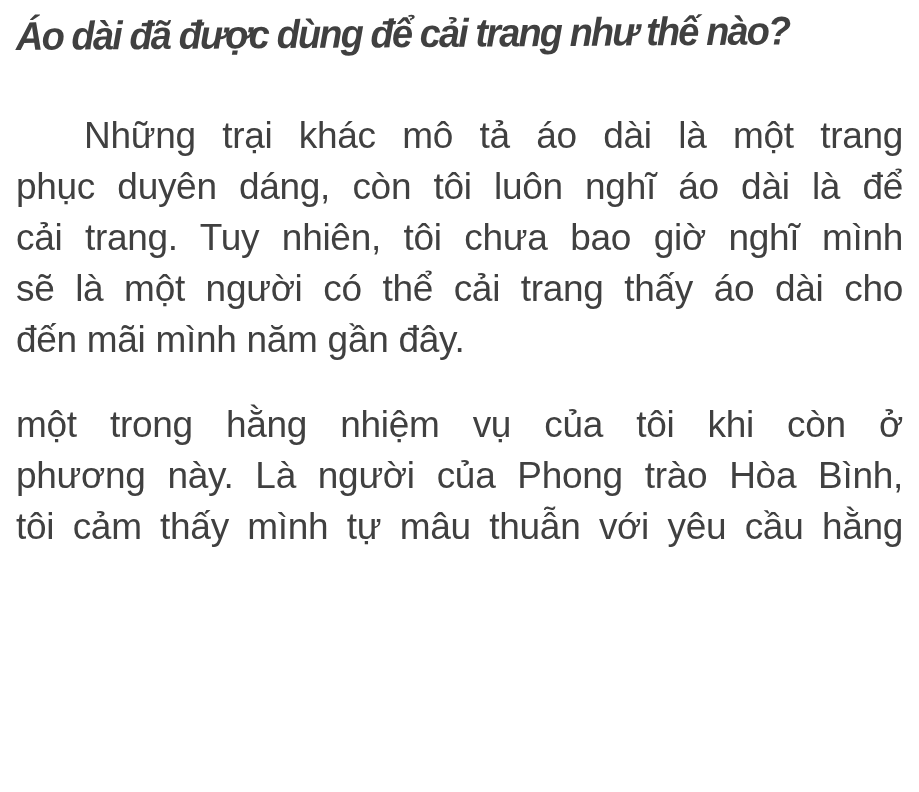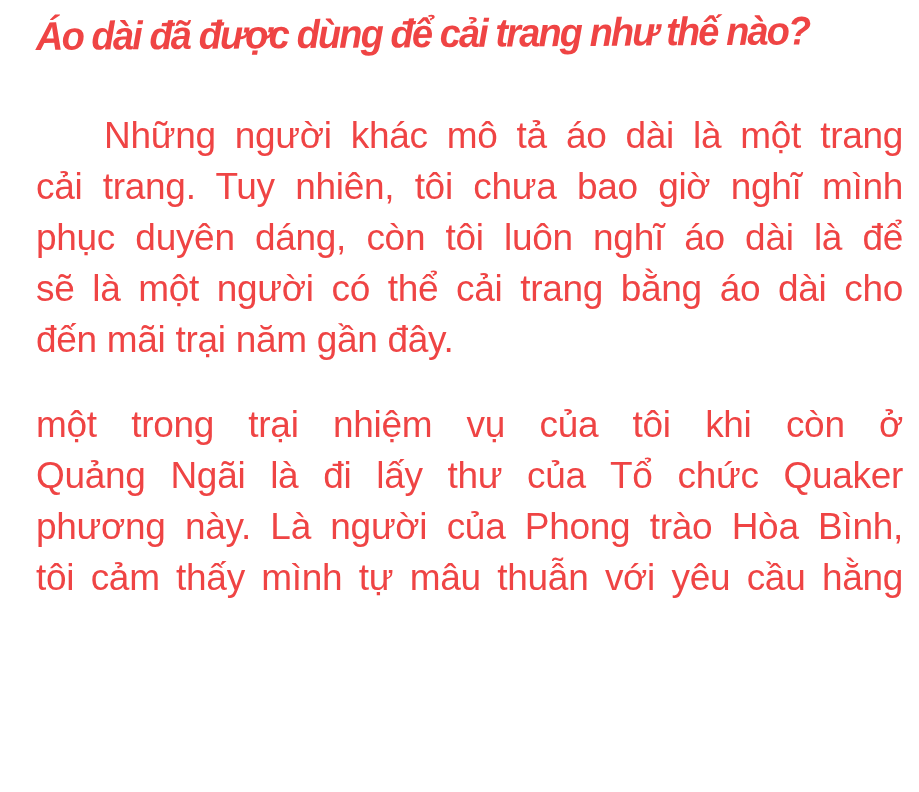--- a/index.html
+++ b/index.html
@@ -9,22 +9,22 @@
   body {
     width: 919px;
     height: 792px;
     background: #ffffff;
     overflow: hidden;
   }
   .page {
     box-sizing: border-box;
     width: 919px;
     height: 700px;
-    padding: 4px 16px 0 36px;
-    color: #ef4444;
+    padding: 4px 16px 0 16px;
+    color: #404040;
     font-family: "Liberation Sans", "DejaVu Sans", sans-serif;
   }
   .title {
     margin: 0;
     font-size: 40px;
     font-weight: bold;
     font-style: italic;
     letter-spacing: -2px;
     line-height: 64px;
     white-space: nowrap;
@@ -56,26 +56,25 @@
     text-align-last: left;
   }
 </style>
 </head>
 <body>
 
 <div class="page">
   <h1 class="title">Áo dài đã được dùng để cải trang như thế nào?</h1>
   <div id="paragraphs">
       <div class="paragraph paragraph-1">
-        <div class="line first">Những người khác mô tả áo dài là một trang</div>
+        <div class="line first">Những trại khác mô tả áo dài là một trang</div>
+        <div class="line">phục duyên dáng, còn tôi luôn nghĩ áo dài là để</div>
         <div class="line">cải trang. Tuy nhiên, tôi chưa bao giờ nghĩ mình</div>
-        <div class="line">phục duyên dáng, còn tôi luôn nghĩ áo dài là để</div>
-        <div class="line">sẽ là một người có thể cải trang bằng áo dài cho</div>
-        <div class="line last-left">đến mãi trại năm gần đây.</div>
+        <div class="line">sẽ là một người có thể cải trang thấy áo dài cho</div>
+        <div class="line last-left">đến mãi mình năm gần đây.</div>
       </div>
       <div class="paragraph paragraph-2">
-        <div class="line">một trong trại nhiệm vụ của tôi khi còn ở</div>
-        <div class="line">Quảng Ngãi là đi lấy thư của Tổ chức Quaker</div>
+        <div class="line">một trong hằng nhiệm vụ của tôi khi còn ở</div>
         <div class="line">phương này. Là người của Phong trào Hòa Bình,</div>
         <div class="line">tôi cảm thấy mình tự mâu thuẫn với yêu cầu hằng</div>
       </div>
     </div>
 </div>
 
 </body></html>

